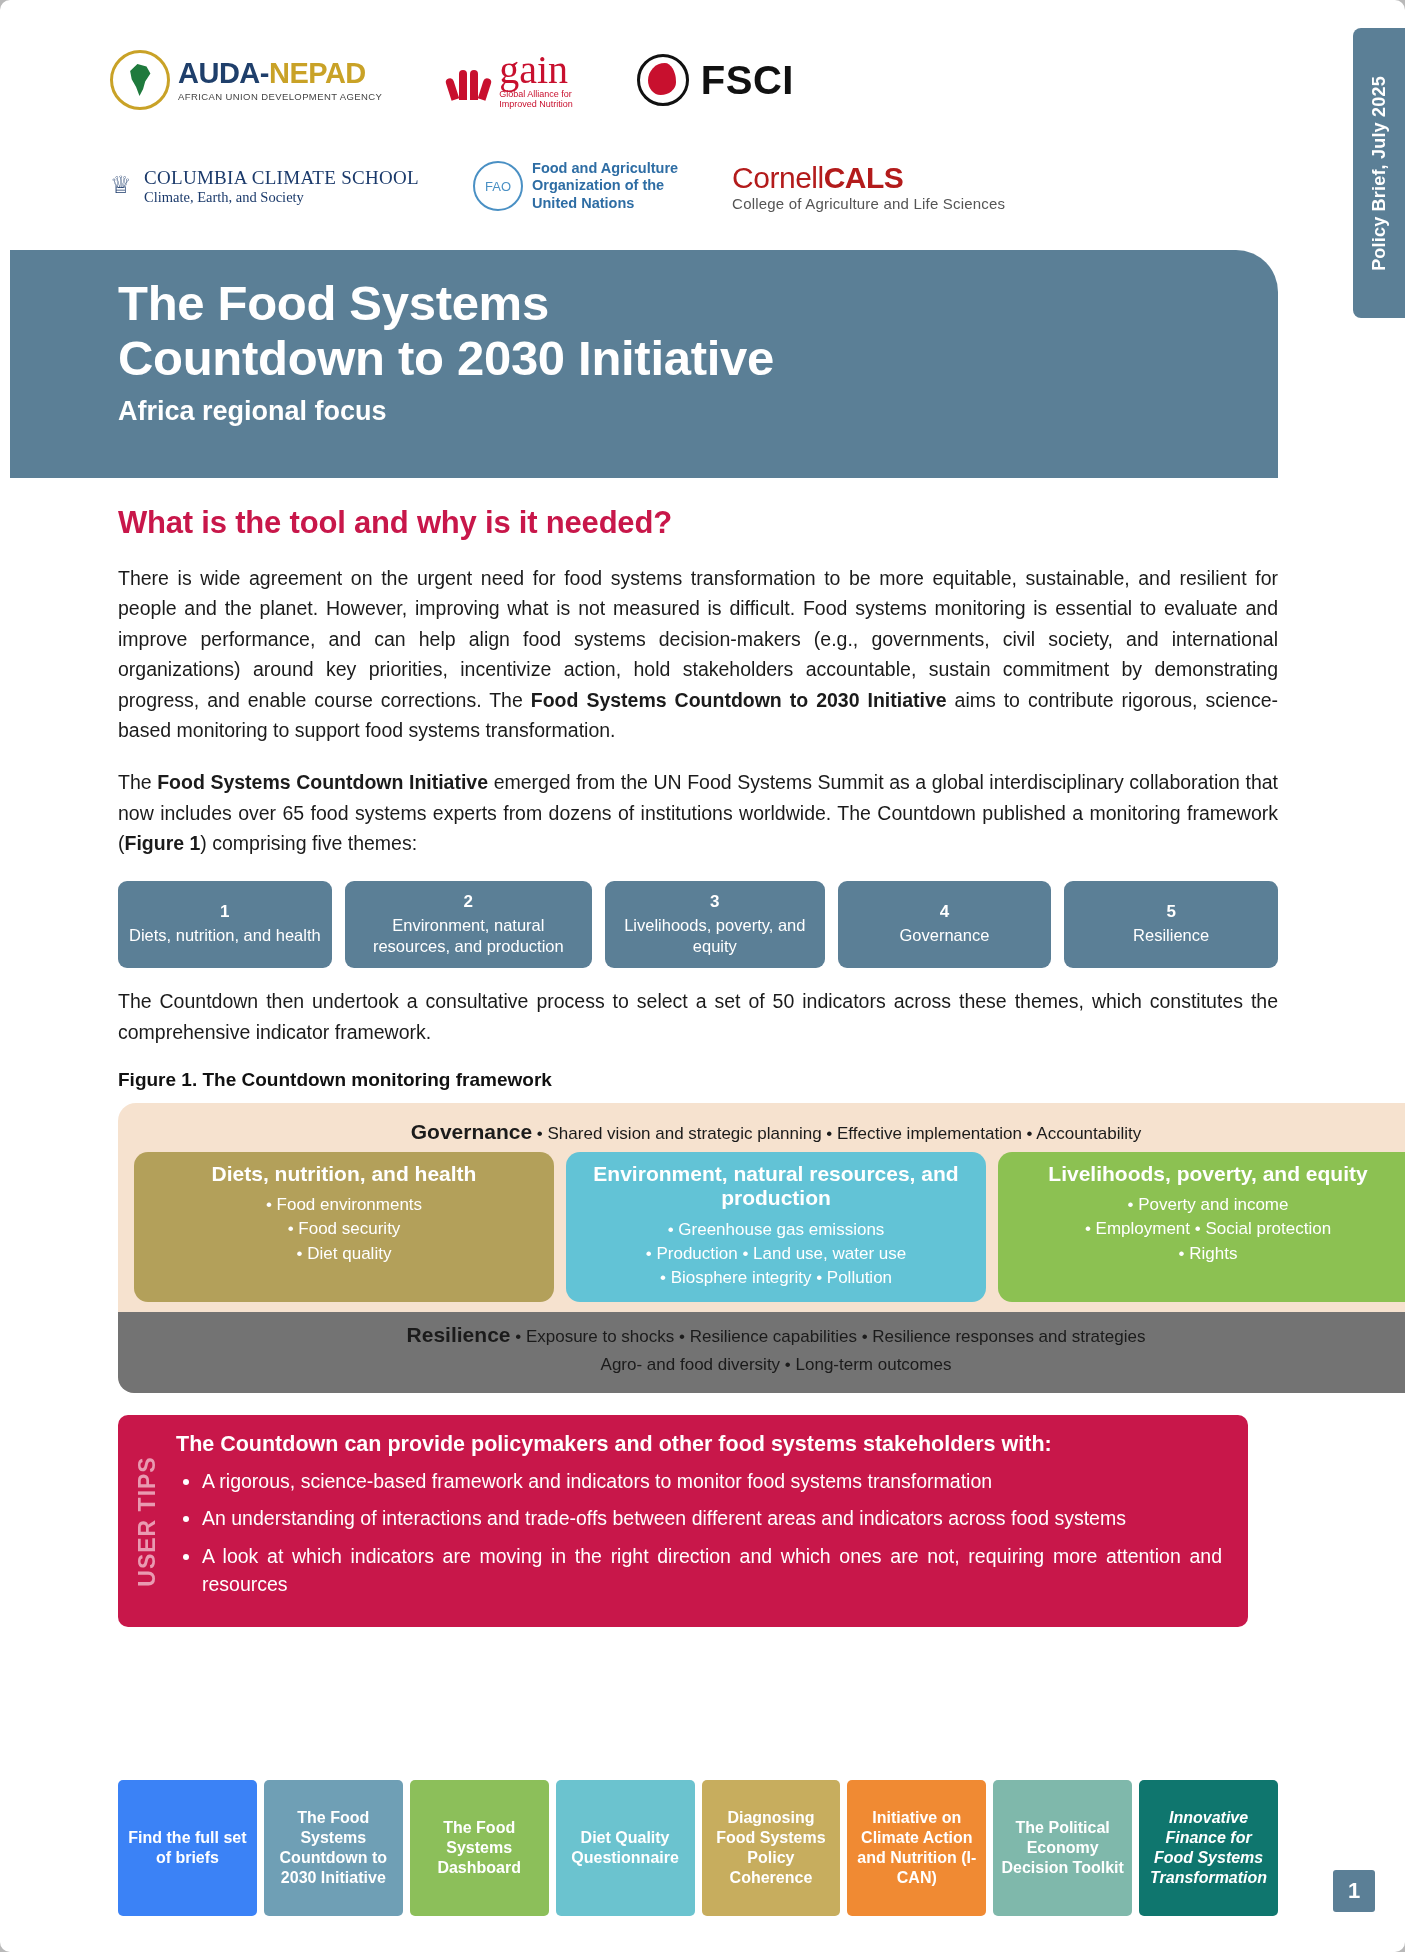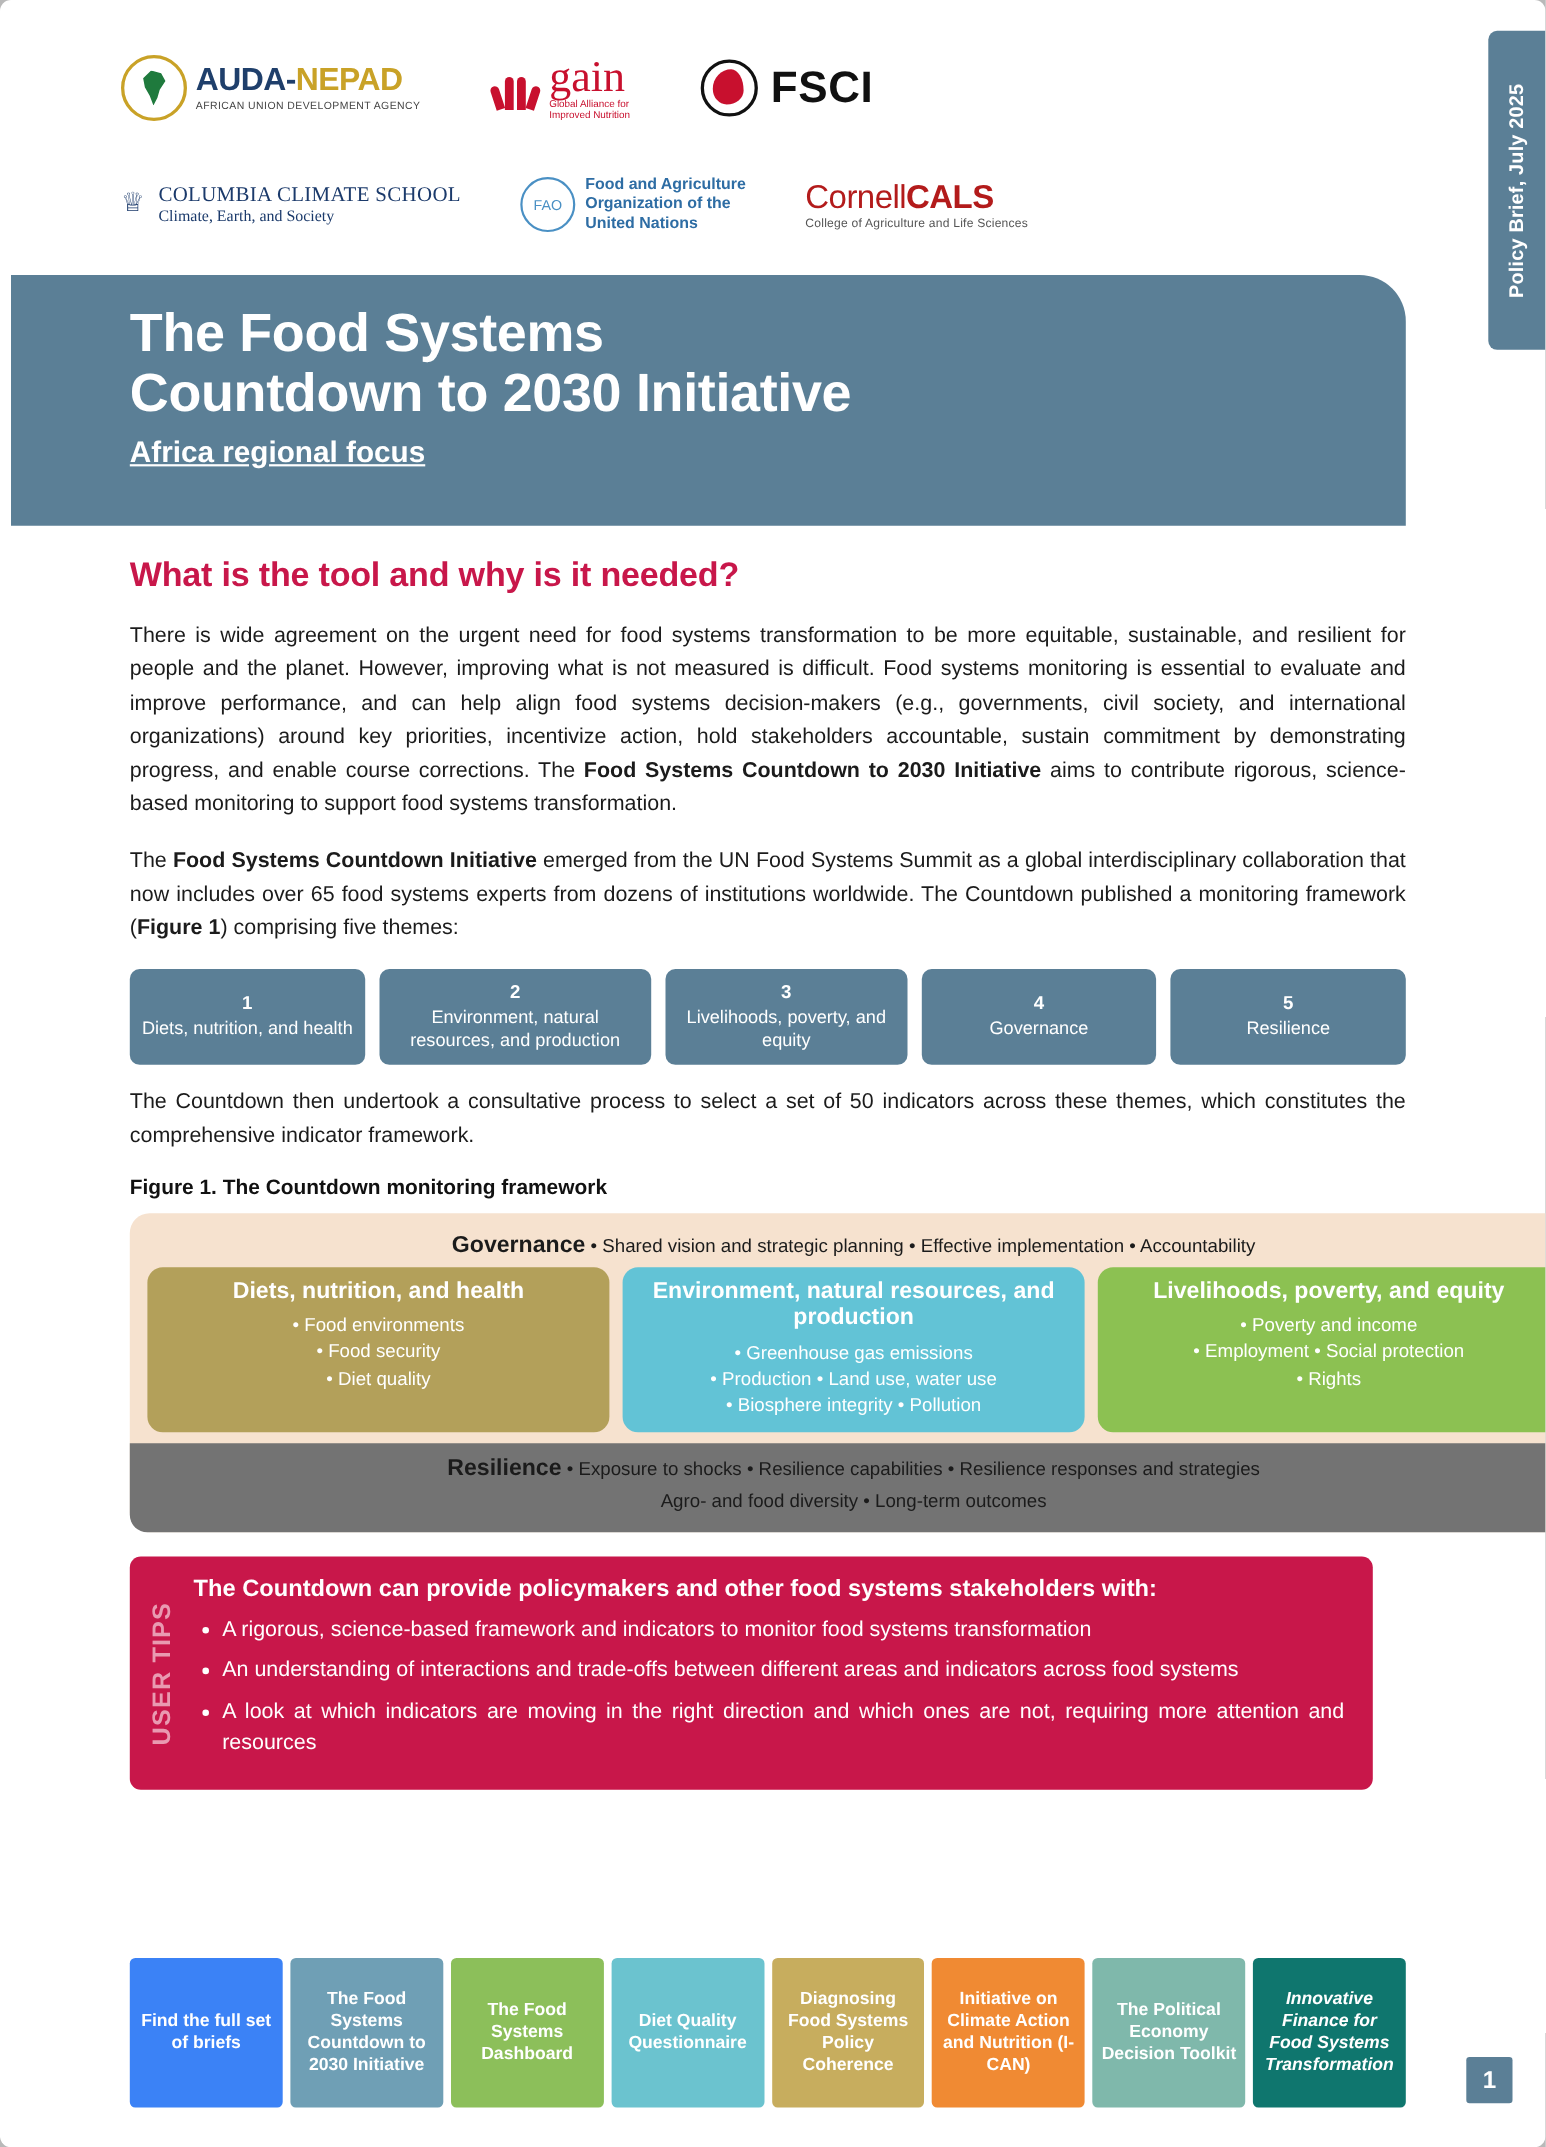--- a/index.html
+++ b/index.html
@@ -117,21 +117,21 @@
   .columbia .t1 { font-size: 19px; color:#1b3a6b; font-family:"Liberation Serif", serif; letter-spacing:.3px;}
   .columbia .t2 { font-size: 14.5px; color:#1b3a6b; font-family:"Liberation Serif", serif;}
   .fao .mark {
     width: 46px;height:46px;border:2px solid #4a90c4;border-radius:50%;
     display:flex;align-items:center;justify-content:center;margin-right:9px;
     color:#4a90c4;font-size:13px;font-weight:normal;
   }
   .fao .txt { font-size: 14.5px; color:#2e6da4; font-weight:bold; line-height:1.2;}
   .cornell .t1 { font-size: 30px; color:#b31b1b; letter-spacing:-.5px; }
   .cornell .t1 b { font-weight: 800; }
-  .cornell .t2 { font-size: 11px; color:#555; letter-spacing:.2px; }
+  .cornell .t2 { font-size: 15px; color:#555; letter-spacing:.2px; }
 
   
   .banner {
     position: absolute;
     left: 10px;
     top: 250px;
     width: 1268px;
     height: 228px;
     background: #5b7f96;
     border-top-right-radius: 42px;
@@ -143,21 +143,20 @@
     margin: 0;
     font-size: 49px;
     line-height: 1.12;
     font-weight: 800;
     letter-spacing: -.3px;
   }
   .banner h2 {
     margin: 10px 0 0 0;
     font-size: 27px;
     font-weight: bold;
-    text-decoration: underline;
   }
   
   .body { position: absolute; left: 118px; top: 505px; width: 1160px; }
   h3.section {
     color: #c8174a;
     font-size: 31px;
     font-weight: 800;
     margin: 0 0 22px 0;
     letter-spacing: -.2px;
   }

